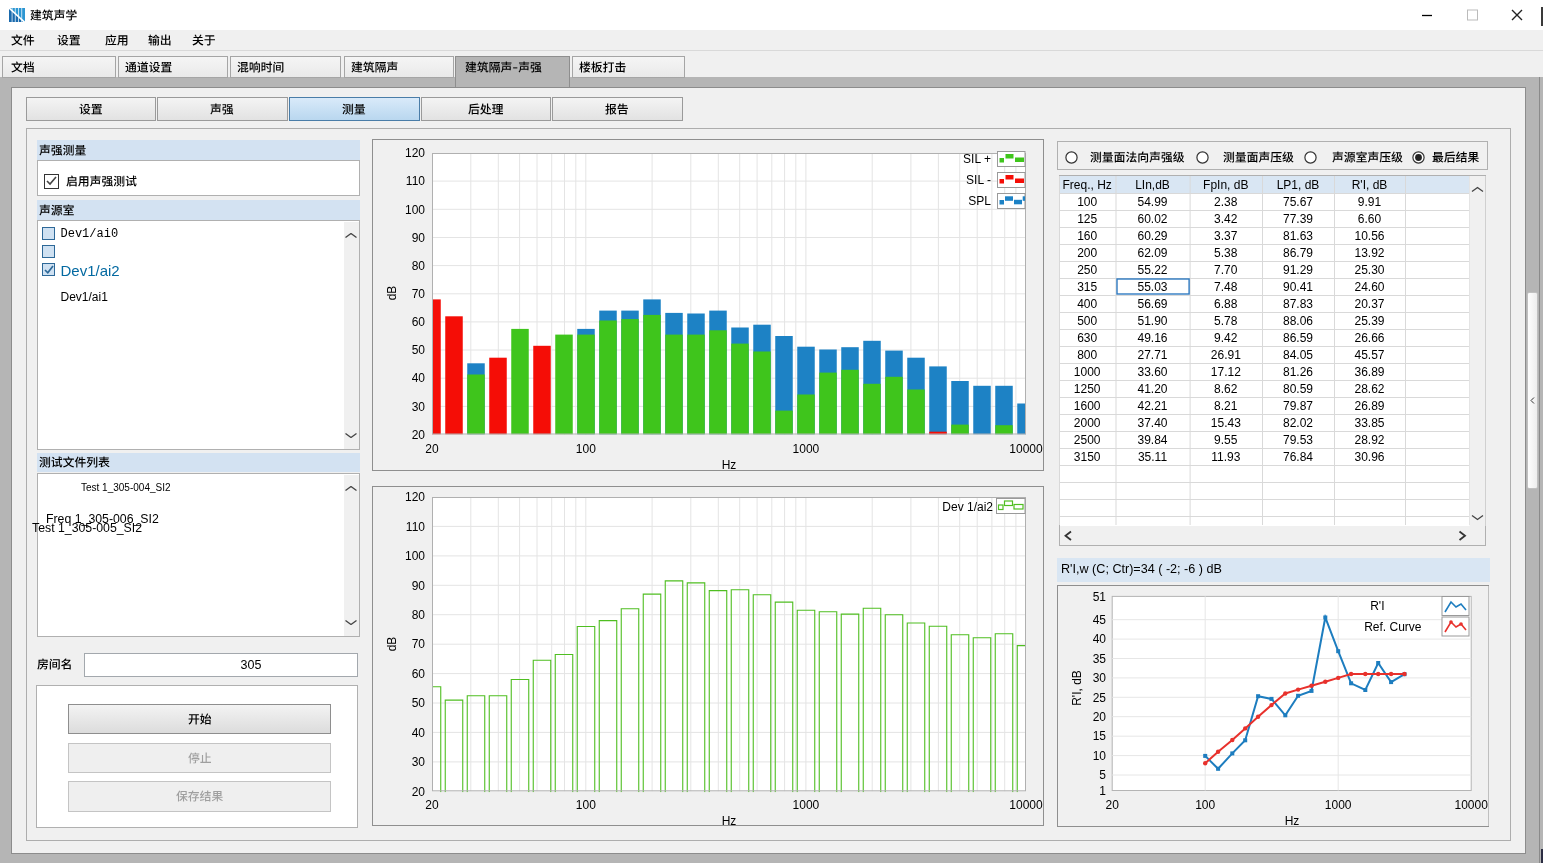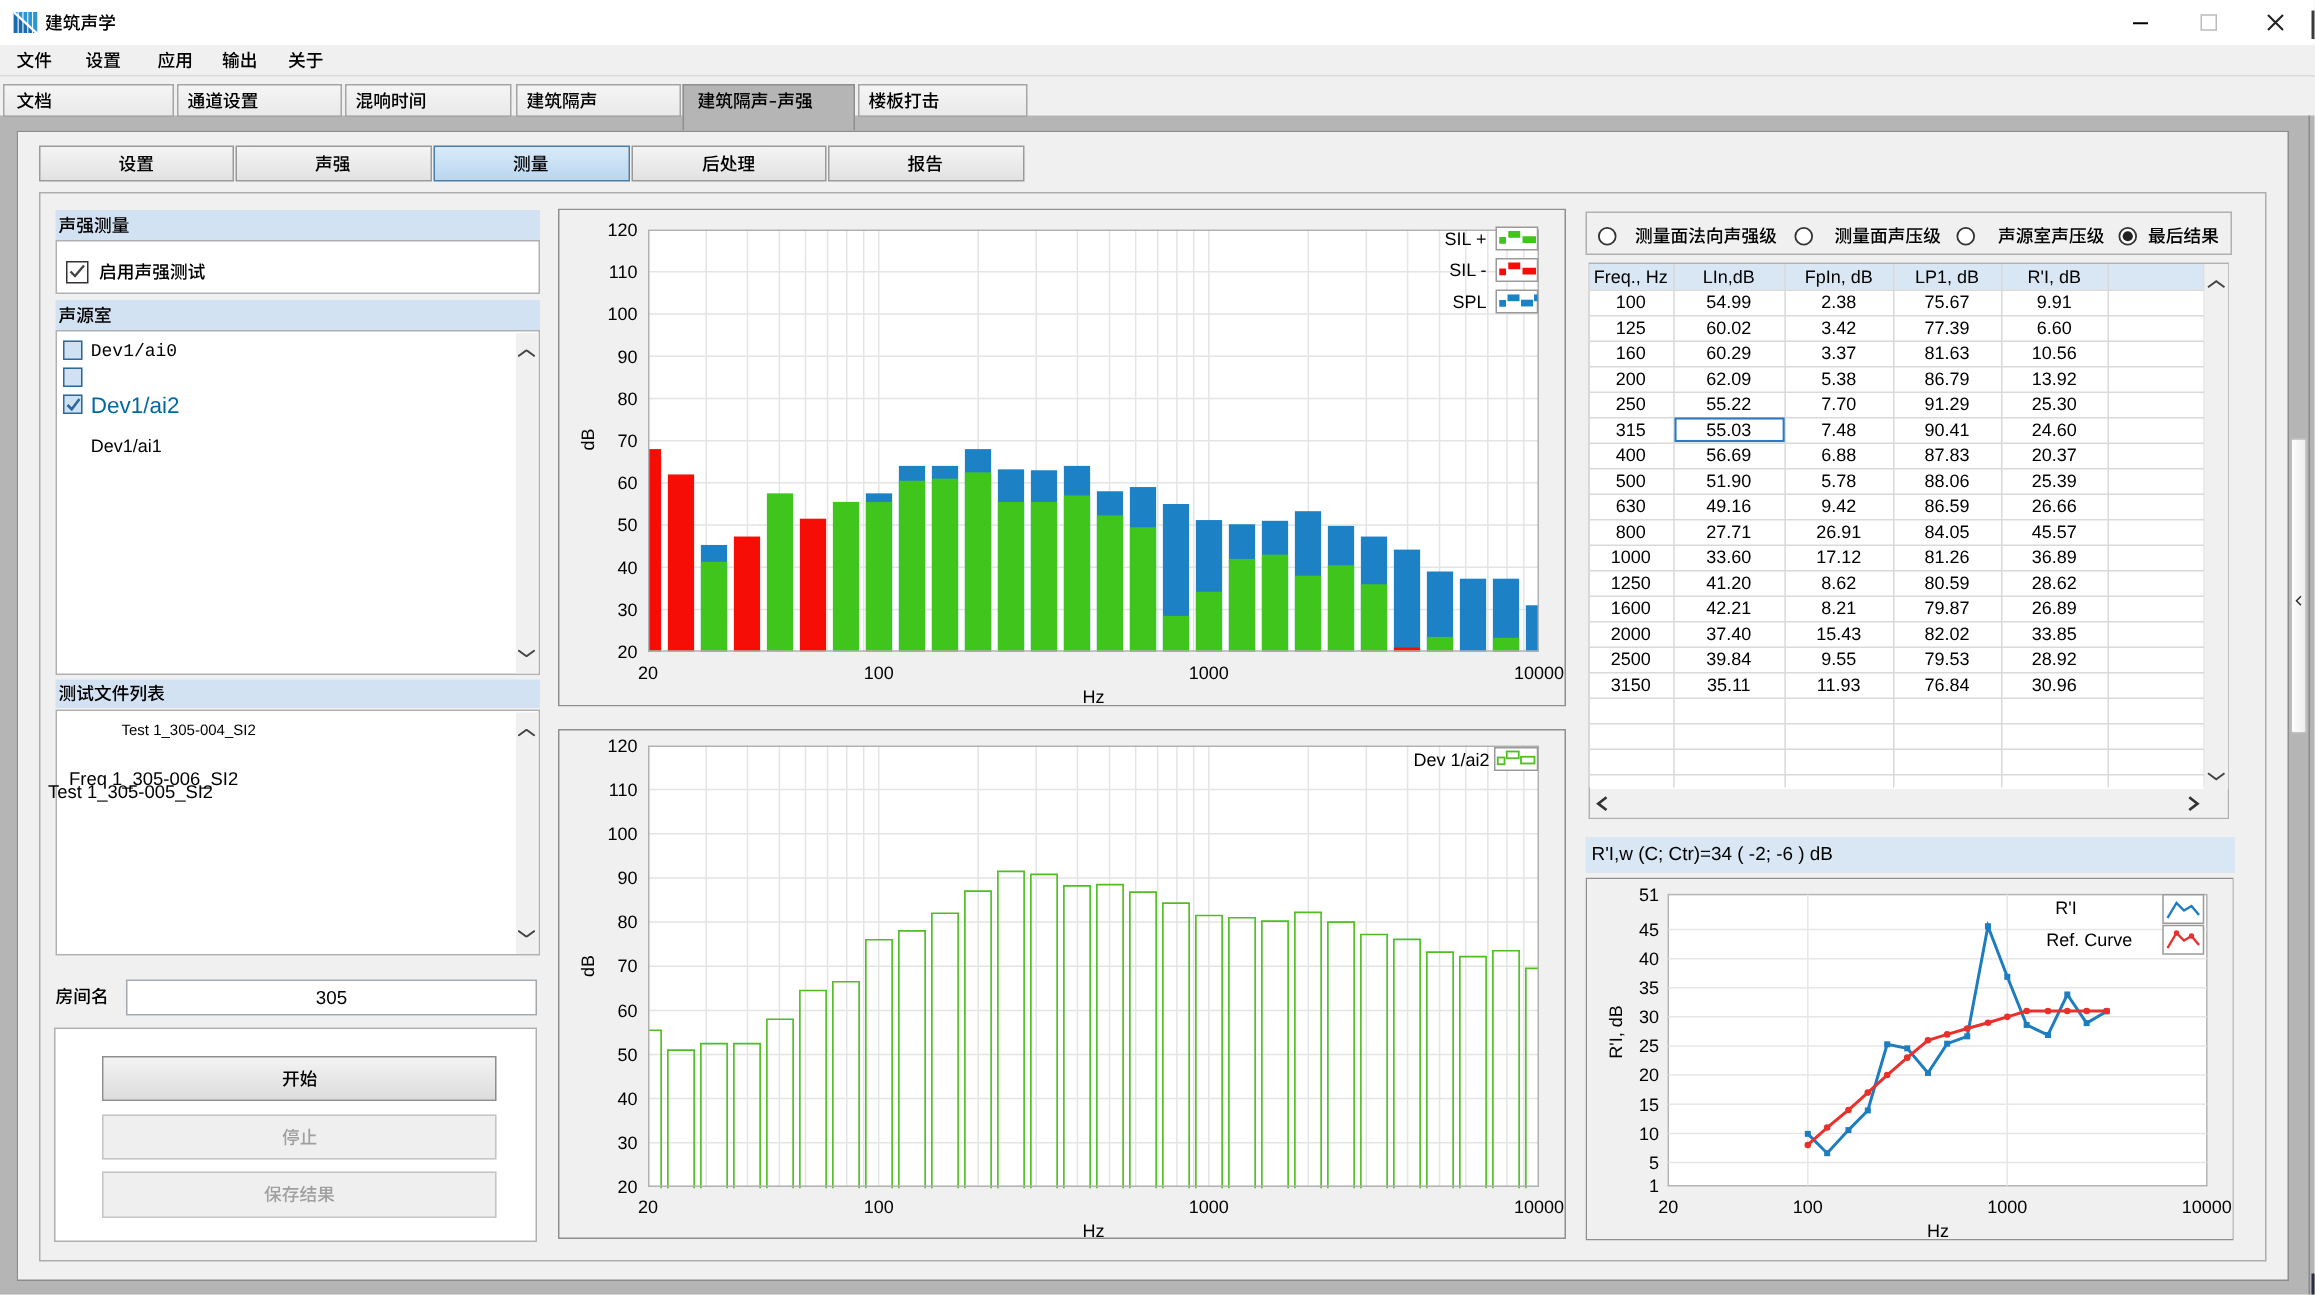--- a/index.html
+++ b/index.html
@@ -249,21 +249,21 @@
   </svg>
 <svg class="ab" style="left:345.0px;top:619.5px" width="12" height="5" viewBox="0 0 12 5">
     <path d="M0.5 0.5 L6 4.5 L11.5 0.5" stroke="#444" stroke-width="1.3" fill="none"></path>
   </svg>
 <svg class="ab" style="left:37.0px;top:658.0px" width="35.46" height="12" viewBox="0 -855 3000 945" fill="#000">
     <use href="#g623f" xlink:href="#g623f" x="0"></use>
     <use href="#g95f4" xlink:href="#g95f4" x="1000"></use>
     <use href="#g540d" xlink:href="#g540d" x="2000"></use>
   </svg>
 <div class="ab" style="left:84px;top:653px;width:274px;height:23.7px;background:#fff;border:1.2px solid #a3a8ad;box-sizing:border-box"></div>
-<div class="ab t" style="left:84px;top:657.8px;font-size:12.5px;color:#000;width:274px;text-align:center;">305</div>
+<div class="ab t" style="left:84px;top:657.8px;font-size:12.5px;color:#000;width:274px;text-align:center;padding-left:30px;">305</div>
 <div class="ab" style="left:36px;top:684.5px;width:322px;height:143.5px;background:#fff;border:1px solid #b0b0b0;box-sizing:border-box"></div>
 <div class="ab" style="left:68px;top:703.5px;width:263px;height:30.5px;background:linear-gradient(#f3f3f3,#dcdcdc);border:1px solid #8e8e8e;box-sizing:border-box"></div>
 <svg class="ab" style="left:187.7px;top:712.7px" width="23.64" height="12" viewBox="0 -855 2000 945" fill="#000">
     <use href="#g5f00" xlink:href="#g5f00" x="0"></use>
     <use href="#g59cb" xlink:href="#g59cb" x="1000"></use>
   </svg>
 <div class="ab" style="left:68px;top:742.5px;width:263px;height:30.5px;background:#efefef;border:1px solid #c4c4c4;box-sizing:border-box"></div>
 <svg class="ab" style="left:187.7px;top:751.7px" width="23.64" height="12" viewBox="0 -855 2000 945" fill="#9f9f9f">
     <use href="#g505c" xlink:href="#g505c" x="0"></use>
     <use href="#g6b62" xlink:href="#g6b62" x="1000"></use>

